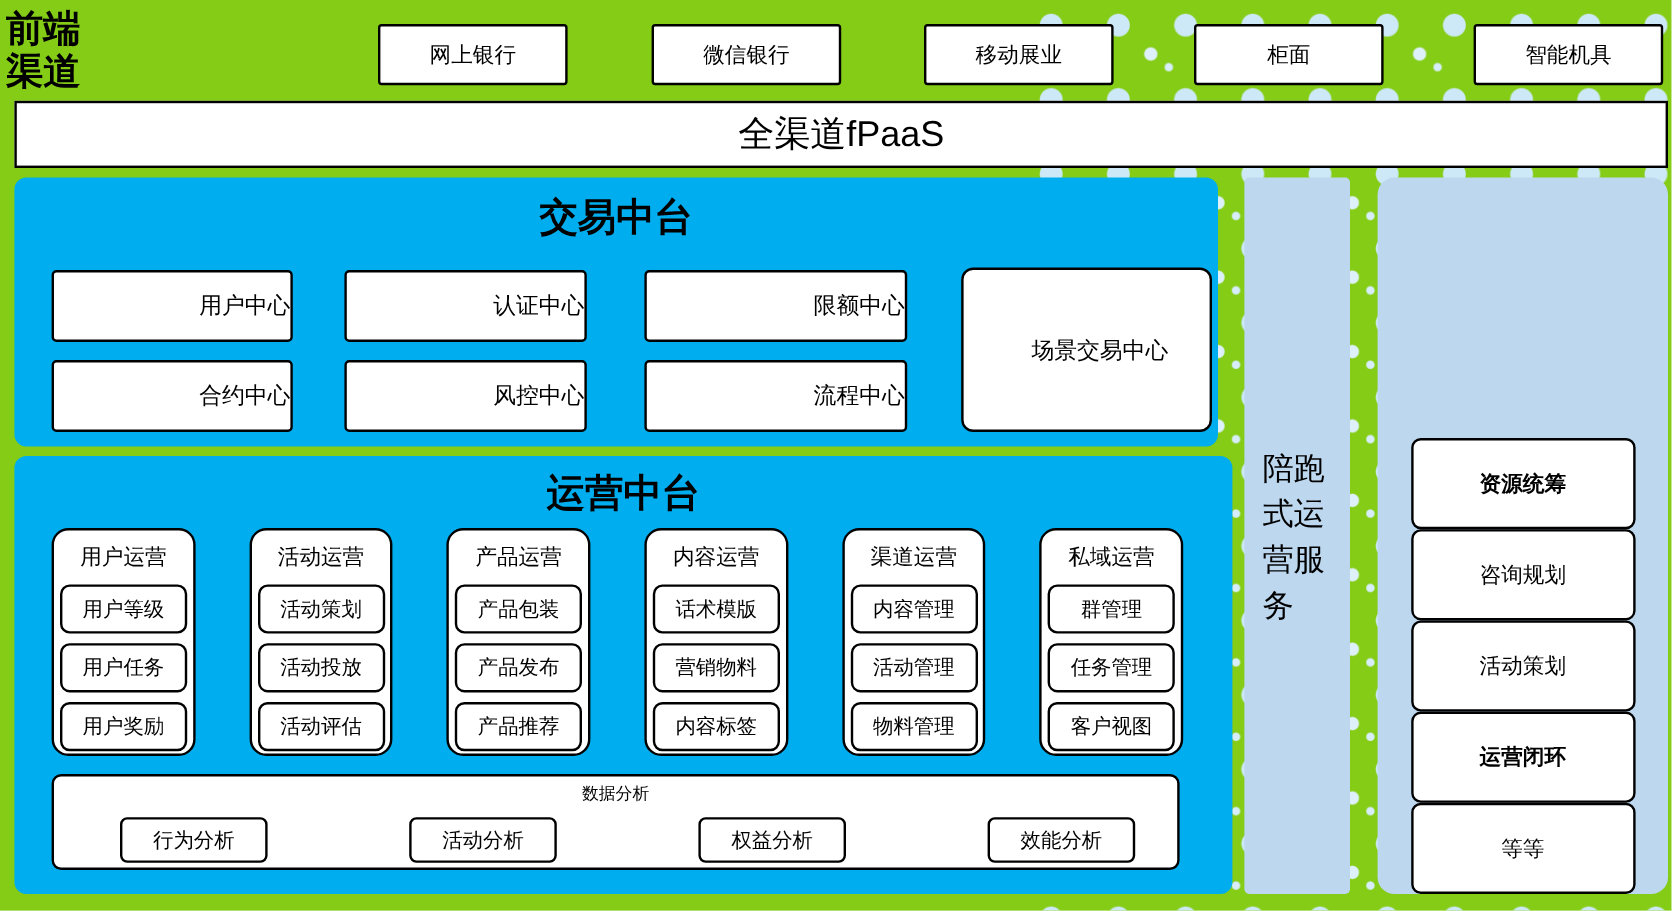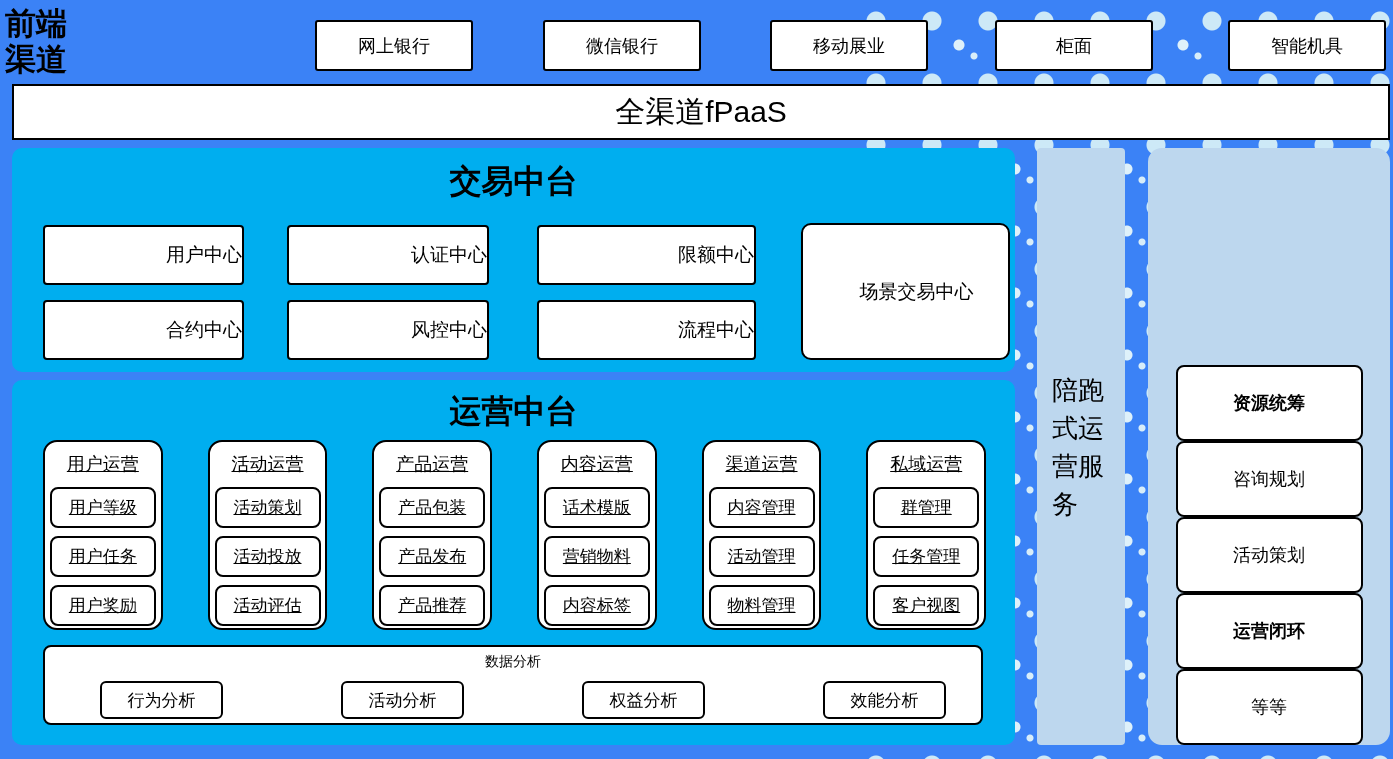--- a/index.html
+++ b/index.html
@@ -1,17 +1,17 @@
 <!DOCTYPE html>
 <html><head>
 <meta charset="utf-8">
 <style>
   html,body{margin:0;padding:0;background:#fff;}
   #canvas{
-    position:relative;width:1393px;height:759px;background:#3b82f6;overflow:hidden;
+    position:relative;width:1393px;height:759px;background:#84cc16;overflow:hidden;
     font-family:"Liberation Sans","DejaVu Sans",sans-serif;color:#000;
   }
   
   #dots-area{
     position:absolute;left:856px;top:0;width:537px;height:759px;z-index:0;
     background-image:
       radial-gradient(circle at 20px 21px, #cde9f7 9px, rgba(255,255,255,0) 10px),
       radial-gradient(circle at 47px 45px, #def1fa 5px, rgba(255,255,255,0) 6px),
       radial-gradient(circle at 6px 56px, #d7edf9 3px, rgba(255,255,255,0) 4px);
     background-size:56px 62px;
@@ -30,38 +30,38 @@
     display:flex;align-items:center;justify-content:center;font-size:18px;
   }
   
   #fpaas-bar{
     left:12px;top:84px;width:1374px;height:52px;background:#fff;border:2px solid #000;
     display:flex;align-items:center;justify-content:center;font-size:30px;
   }
   
   .blue-block{background:#00AEEF;border-radius:10px;}
   #transaction-block{left:12px;top:148px;width:1003px;height:224px;}
-  #operation-block{left:12px;top:380px;width:1003px;height:365px;}
+  #operation-block{left:12px;top:380px;width:1003px;height:365px;padding-left:12px;}
   .block-title{
     position:absolute;left:0;width:100%;text-align:center;
     font-family:"Liberation Serif","DejaVu Serif",serif;font-weight:bold;font-size:32px;
   }
   #transaction-title{top:12px;}
   #operation-title{top:10px;}
   .center-box{
     position:absolute;background:#fff;border:2px solid #000;border-radius:4px;
     display:flex;align-items:center;justify-content:flex-end;font-size:19px;
   }
   #scene-center-box{
     position:absolute;left:789px;top:75px;width:183px;height:133px;background:#fff;
     border:2px solid #000;border-radius:10px;
     display:flex;align-items:center;justify-content:center;font-size:19px;padding-left:22px;
   }
   
-  #groups-row{position:absolute;left:31px;top:60px;width:943px;height:190px;display:flex;gap:45px;text-decoration:underline;}
+  #groups-row{position:absolute;left:31px;top:60px;width:943px;height:190px;display:flex;gap:45px;}
   .group-box{
     width:133px;height:190px;background:#fff;border:2px solid #000;border-radius:14px;
     box-sizing:border-box;display:flex;flex-direction:column;align-items:center;padding-top:7px;
   }
   .group-title{font-size:18px;font-weight:500;height:30px;display:flex;align-items:center;}
   .group-item{
     width:106px;height:41px;margin-top:8px;background:#fff;border:2px solid #000;border-radius:8px;
     box-sizing:border-box;display:flex;align-items:center;justify-content:center;font-size:17px;
   }
   

